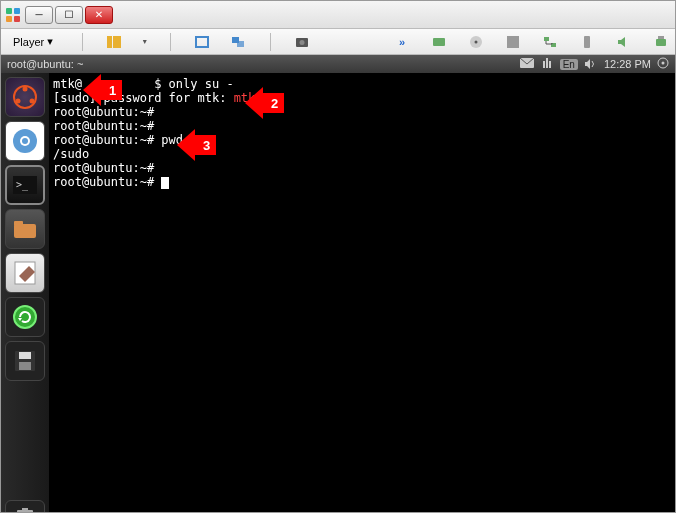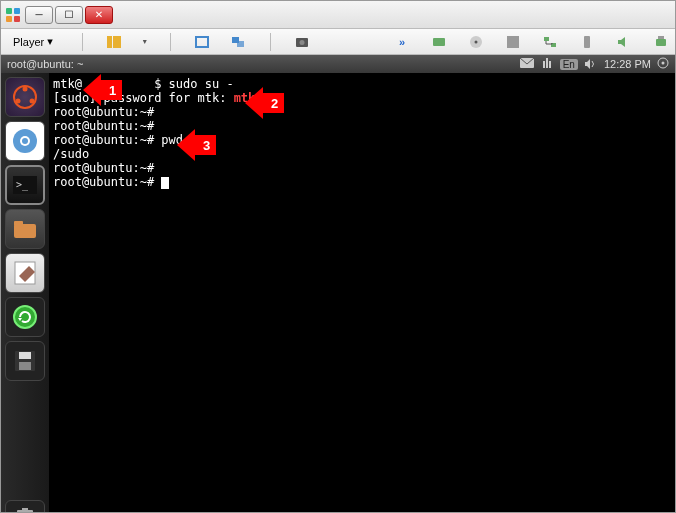--- a/index.html
+++ b/index.html
@@ -31,21 +31,21 @@
   .li-dash { background: radial-gradient(circle, #4a3a5a, #2a1a3a); }
   .li-chrome { background: #fff; }
   .li-term { background: linear-gradient(to bottom, #333, #111); border: 2px solid #888; }
   .li-files { background: linear-gradient(to bottom, #555, #333); }
   .li-edit { background: linear-gradient(to bottom, #eee, #ccc); }
   .li-update { background: #222; }
   .li-save { background: #222; }
   .trash { width: 40px; height: 40px; border-radius: 6px; background: #222; border: 1px solid #444; position: absolute; bottom: 6px; display: flex; align-items: center; justify-content: center; cursor: pointer; }
   
   .terminal { flex: 1; background: #000; color: #fff; font-family: "DejaVu Sans Mono", monospace; font-size: 12px; padding: 22px 4px 4px 4px; white-space: pre; line-height: 14px; position: relative; }
-  .terminal .red { color: #ff4040; font-weight: bold; }
+  .terminal .red { color: #ff4040; font-weight: normal; }
   .cursor { display: inline-block; width: 8px; height: 12px; background: #fff; vertical-align: text-bottom; }
   
   .arrow { position: absolute; display: flex; align-items: center; z-index: 10; }
   .arrow-body { height: 20px; background: #ff0000; display: flex; align-items: center; justify-content: center; color: #fff; font-weight: bold; font-size: 13px; padding: 0 6px 0 8px; }
   .arrow-head-l { width: 0; height: 0; border-top: 16px solid transparent; border-bottom: 16px solid transparent; border-right: 18px solid #ff0000; }
 </style>
 </head>
 <body>
 
 <div class="titlebar">
@@ -222,21 +222,21 @@
     </div>
     <div class="trash">
       <svg width="22" height="26" viewBox="0 0 22 26">
           <path d="M4 6 h14 l-2 18 h-10 z" fill="#888"></path>
           <rect x="3" y="3" width="16" height="3" fill="#aaa" rx="1"></rect>
           <rect x="8" y="1" width="6" height="2" fill="#aaa"></rect>
         </svg>
     </div>
   </div>
 
-  <div class="terminal"><span>mtk@</span>          <span>$ sudo su -</span>
+  <div class="terminal"><span>mtk@</span>          <span>$ only su -</span>
 <span>[sudo] password for mtk: </span><span class="red">mtk</span>
 <span>root@ubuntu:~#</span>
 <span>root@ubuntu:~#</span>
 <span>root@ubuntu:~# pwd</span>
 <span>/sudo</span>
 <span>root@ubuntu:~#</span>
 <span>root@ubuntu:~# </span><span class="cursor"></span></div>
 
   <div class="arrow" style="top:19px; left:82px;">
     <div class="arrow-head-l"></div>

